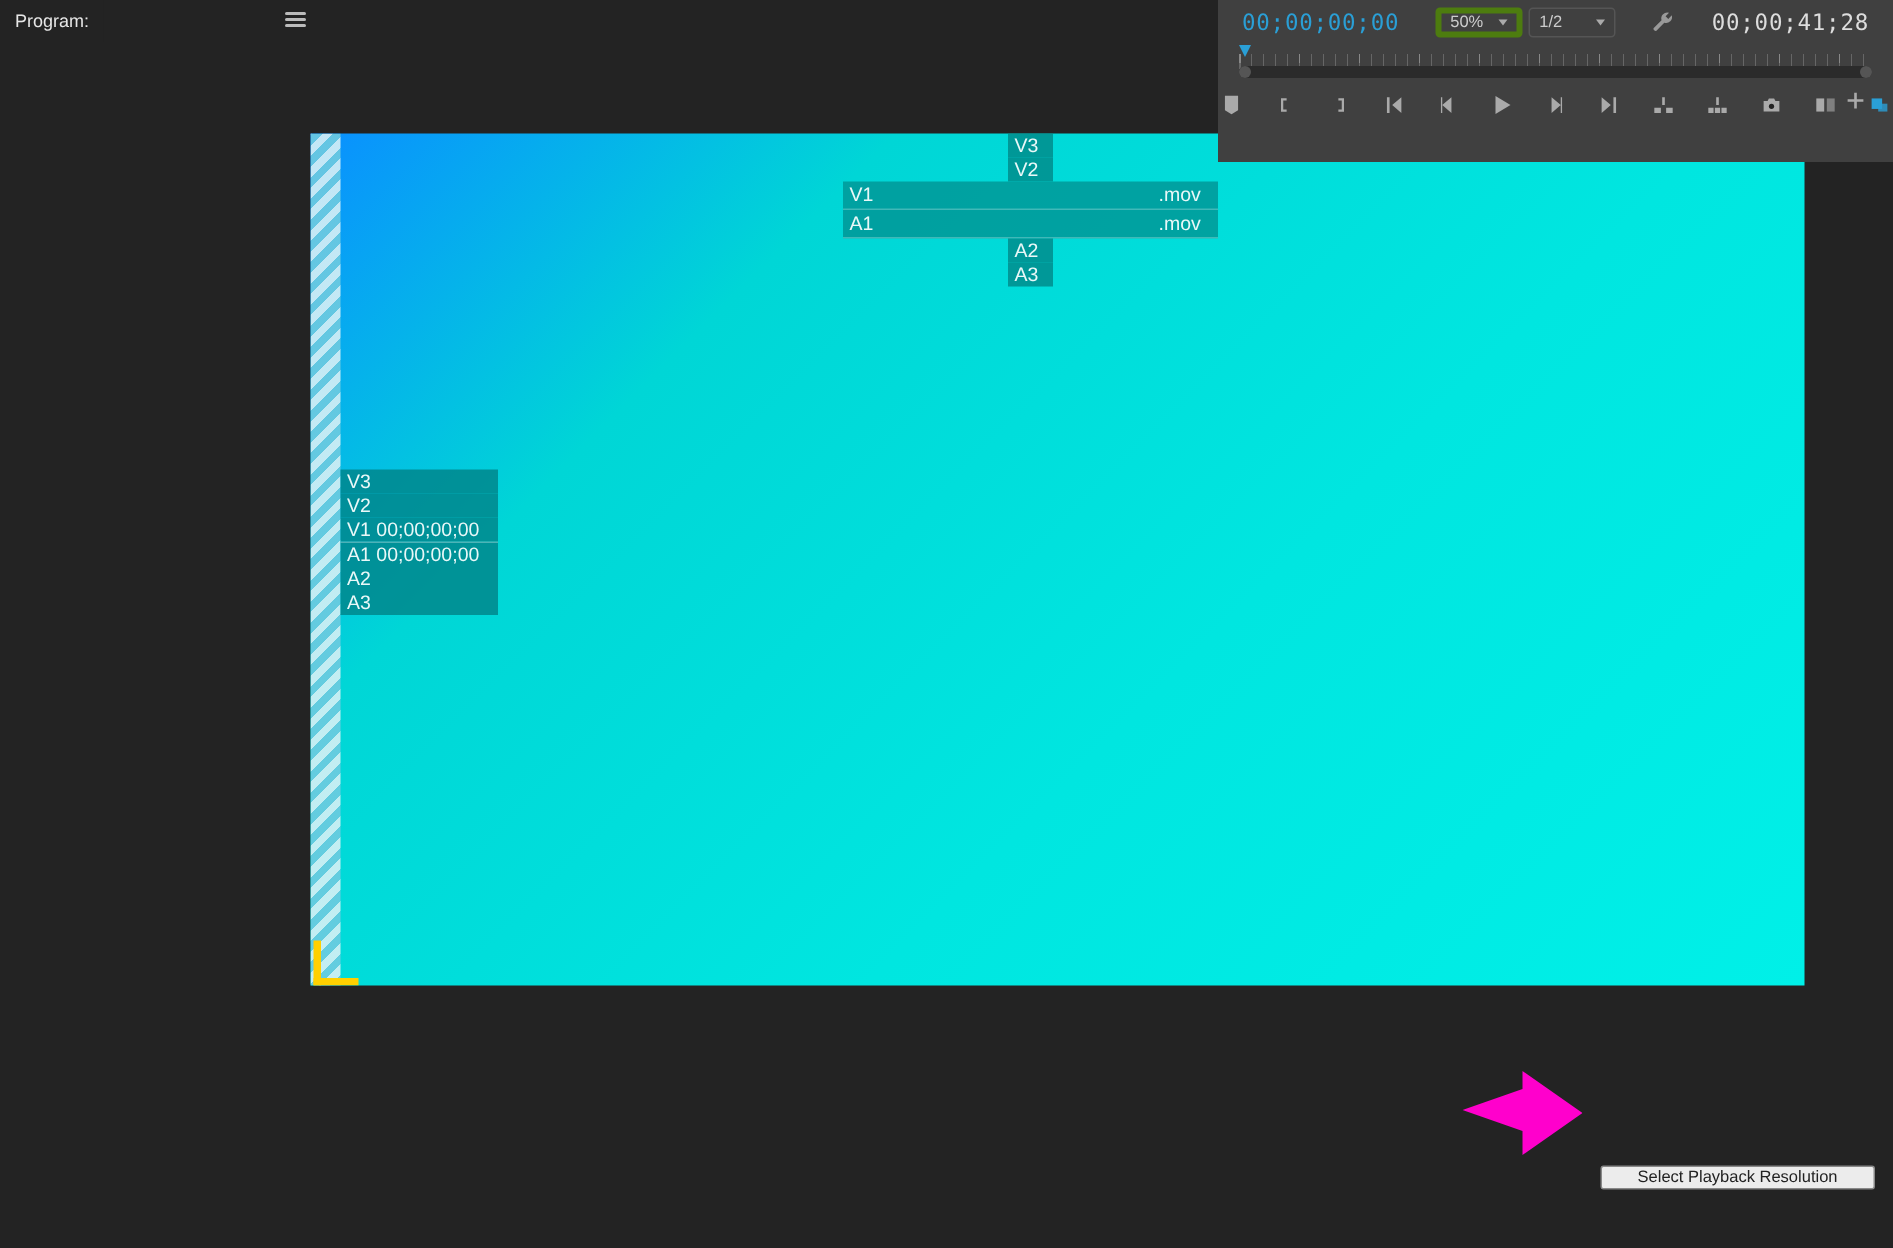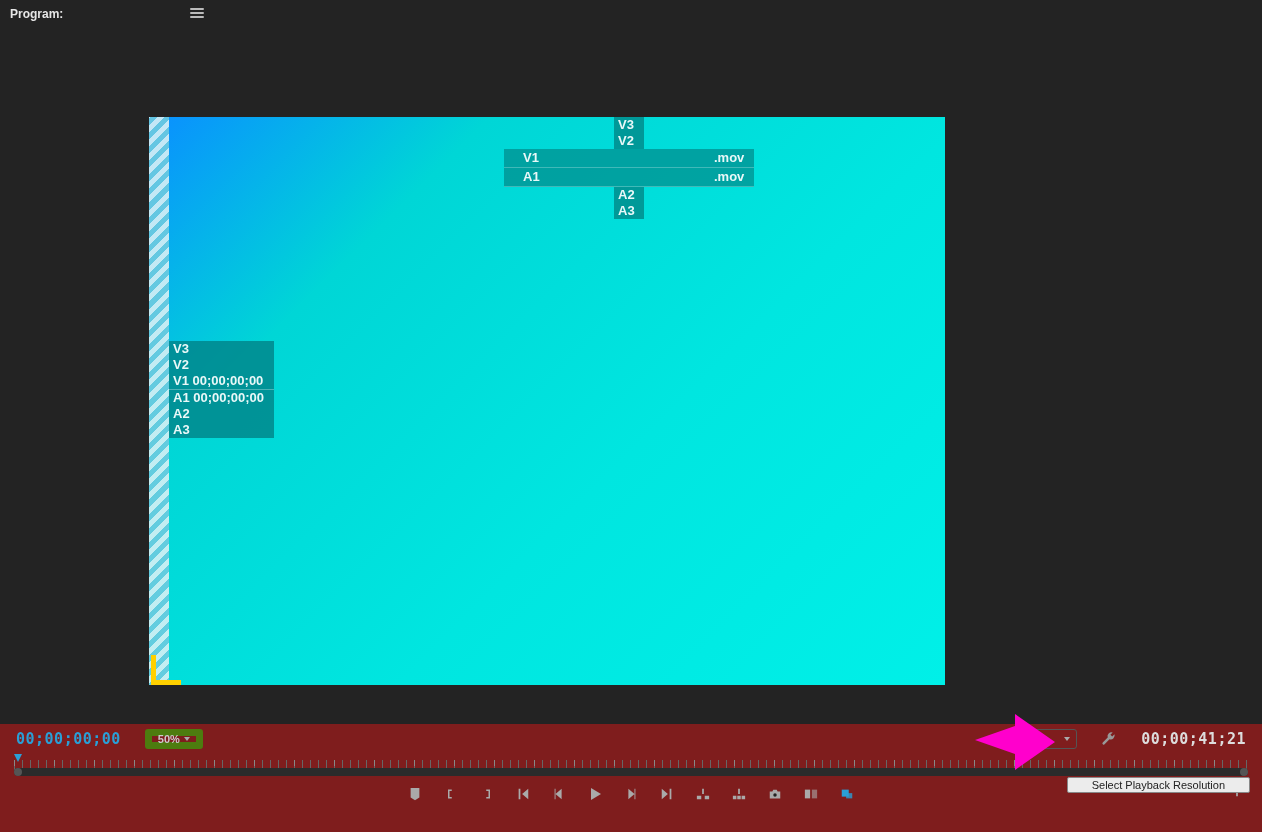--- a/index.html
+++ b/index.html
@@ -11,22 +11,21 @@
     width: 1262px;
     height: 832px;
     overflow: hidden;
     position: relative;
   }
   .panel {
     width: 100%; height: 100%;
     background: #232323;
     position: relative;
     display: flex;
-    flex-direction: column;
-    font-weight: bold;
+    flex-direction: row;
   }
   .header {
     height: 28px;
     display: flex;
     align-items: center;
     padding: 0 10px;
     background: #232323;
     position: relative;
   }
   .header-title {
@@ -61,23 +60,23 @@
 
   .viewer-area {
     flex: 1;
     position: relative;
     display: flex;
     align-items: flex-start;
     justify-content: center;
   }
   .viewer-canvas {
     position: absolute;
-    left: 149px;
+    left: 138px;
     top: 89px;
-    width: 796px;
+    width: 996px;
     height: 568px;
     background: linear-gradient(135deg, #0a8fff 0%, #00d6d6 25%, #00e6e0 60%, #00f0e8 100%);
     overflow: hidden;
   }
   .hatch-strip {
     position: absolute;
     left: 0; top: 0;
     width: 20px; height: 100%;
     background: repeating-linear-gradient(-45deg, #6ecbe0 0 5px, #d8f0f5 5px 10px);
     opacity: 0.9;
@@ -109,21 +108,21 @@
     margin: 0 auto;
     padding: 0 4px;
     line-height: 16px;
   }
   .track-wide {
     display: flex;
     background: rgba(0,130,130,0.65);
     border-bottom: 1px solid rgba(255,255,255,0.25);
     line-height: 18px;
   }
-  .track-wide .lbl { width: 28px; padding-left: 19px; }
+  .track-wide .lbl { width: 28px; padding-left: 4px; }
   .track-wide .clip { flex: 1; text-align: left; padding-left: 2px; }
   .track-wide .ext { width: 40px; text-align: left; padding-right: 4px; }
   .track-wide.highlight { background: rgba(0,155,155,0.9); }
 
   
   .indicator-left {
     left: 20px;
     top: 224px;
     width: 105px;
   }
@@ -132,40 +131,40 @@
     padding: 0 4px;
     line-height: 16px;
   }
   .ind-row.sep {
     border-top: 1px solid rgba(255,255,255,0.3);
   }
 
   
   .controls {
     height: 108px;
-    background: #7f1d1d;
+    background: #404040;
     position: relative;
   }
   .ctl-row1 {
     display: flex;
     align-items: center;
     height: 30px;
     padding: 0 16px;
     position: relative;
   }
   .timecode-current {
     color: #2a9fd6;
     font-family: Menlo, Consolas, monospace;
     font-size: 15px;
     letter-spacing: 0.5px;
   }
   .zoom-dd {
     margin-left: 24px;
     background: transparent;
-    border: 7px solid #4d7c0f;
+    border: 4px solid #4d7c0f;
     border-radius: 3px;
     height: 20px;
     width: 58px;
     display: inline-flex;
     align-items: center;
     padding: 0 6px;
     color: #ccc;
     font-size: 11px;
     position: relative;
     cursor: pointer;
@@ -370,21 +369,21 @@
       <div class="ctl-right">
         <span class="res-dd">
           <span>1/2</span>
           <span class="chev"></span>
         </span>
         <span class="wrench">
           <svg viewBox="0 0 16 16" width="16" height="16">
             <path d="M13.5 3.2a4 4 0 0 1-5 5L3.8 13a1.3 1.3 0 1 1-1.8-1.8l4.7-4.7a4 4 0 0 1 5-5l-2.3 2.3 1.8 1.8 2.3-2.4z" fill="currentColor"></path>
           </svg>
         </span>
-        <span class="timecode-duration">00;00;41;21</span>
+        <span class="timecode-duration">00;00;41;28</span>
       </div>
     </div>
 
     <div class="ruler">
       <div class="playhead">
         <div class="playhead-head"></div>
       </div>
       <div class="ruler-ticks"></div>
       <div class="scrollbar-mini">
         <div class="handle-left"></div>

